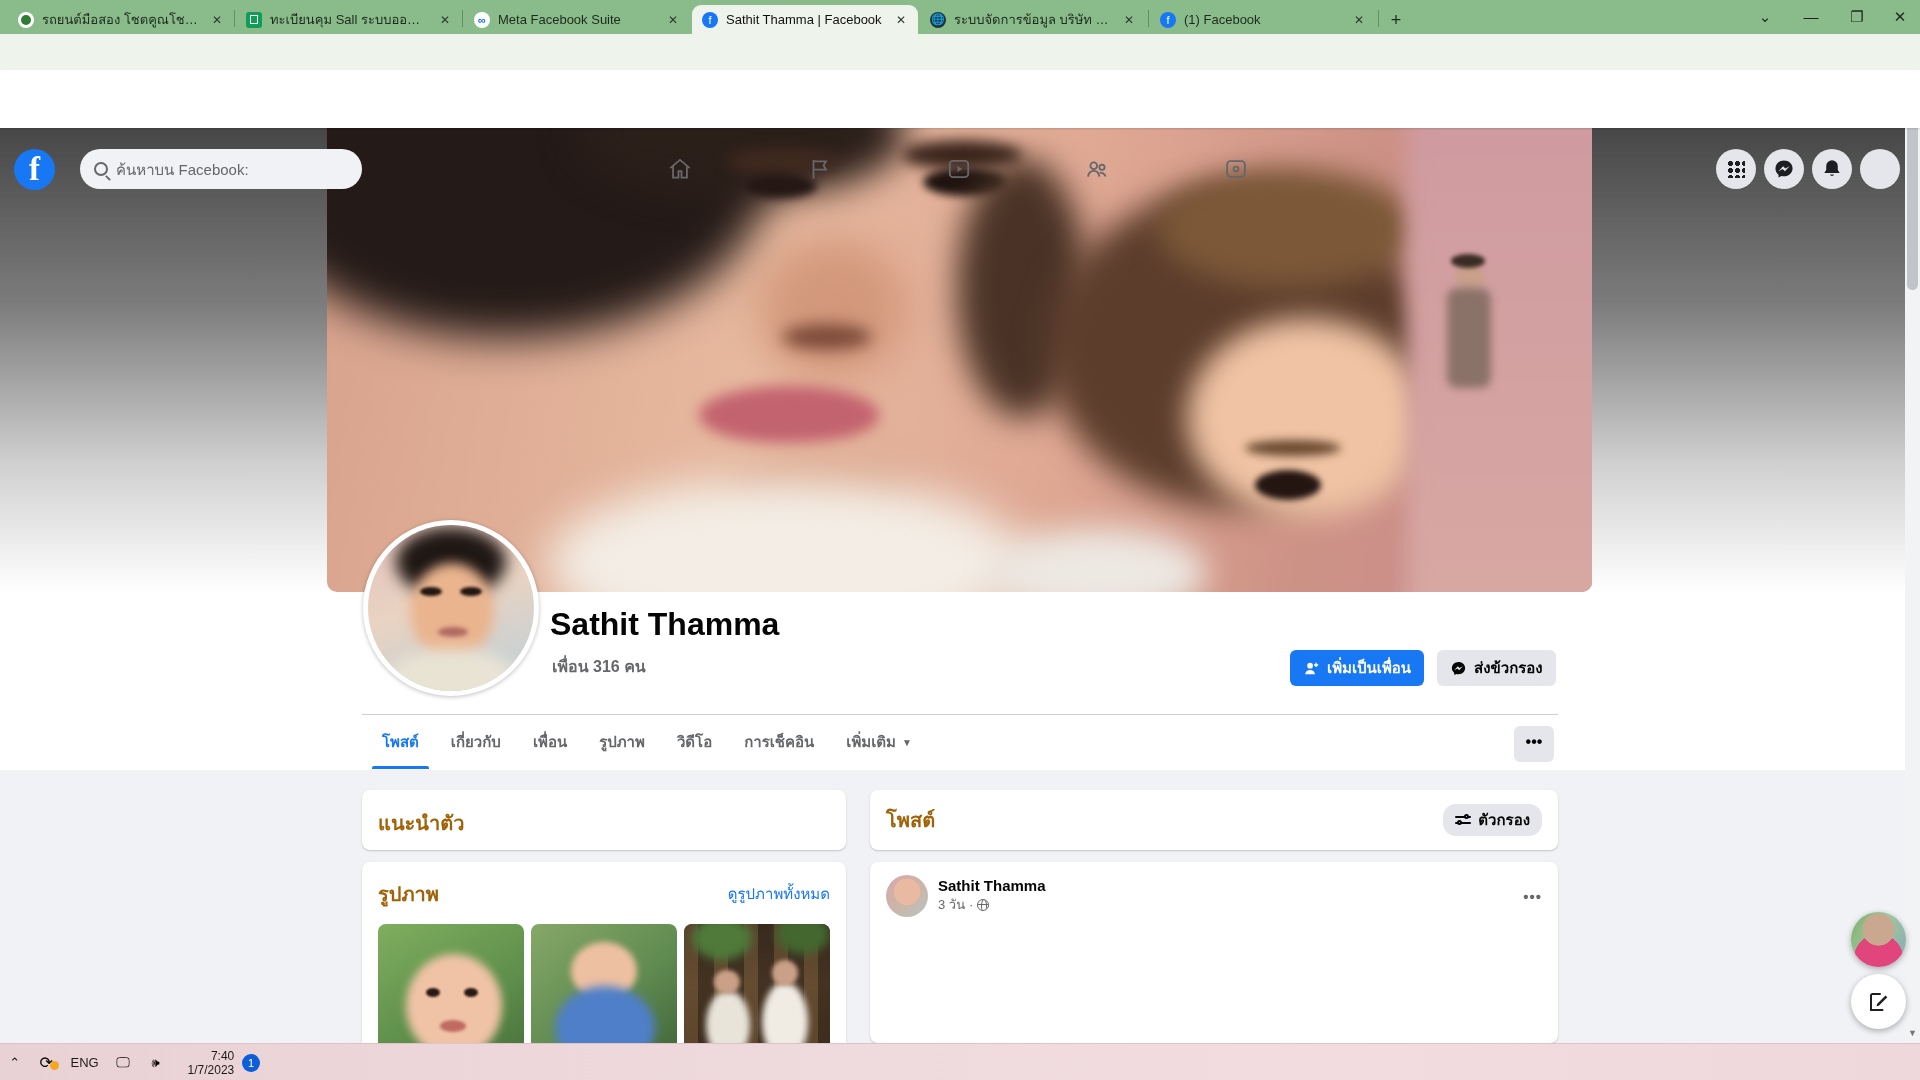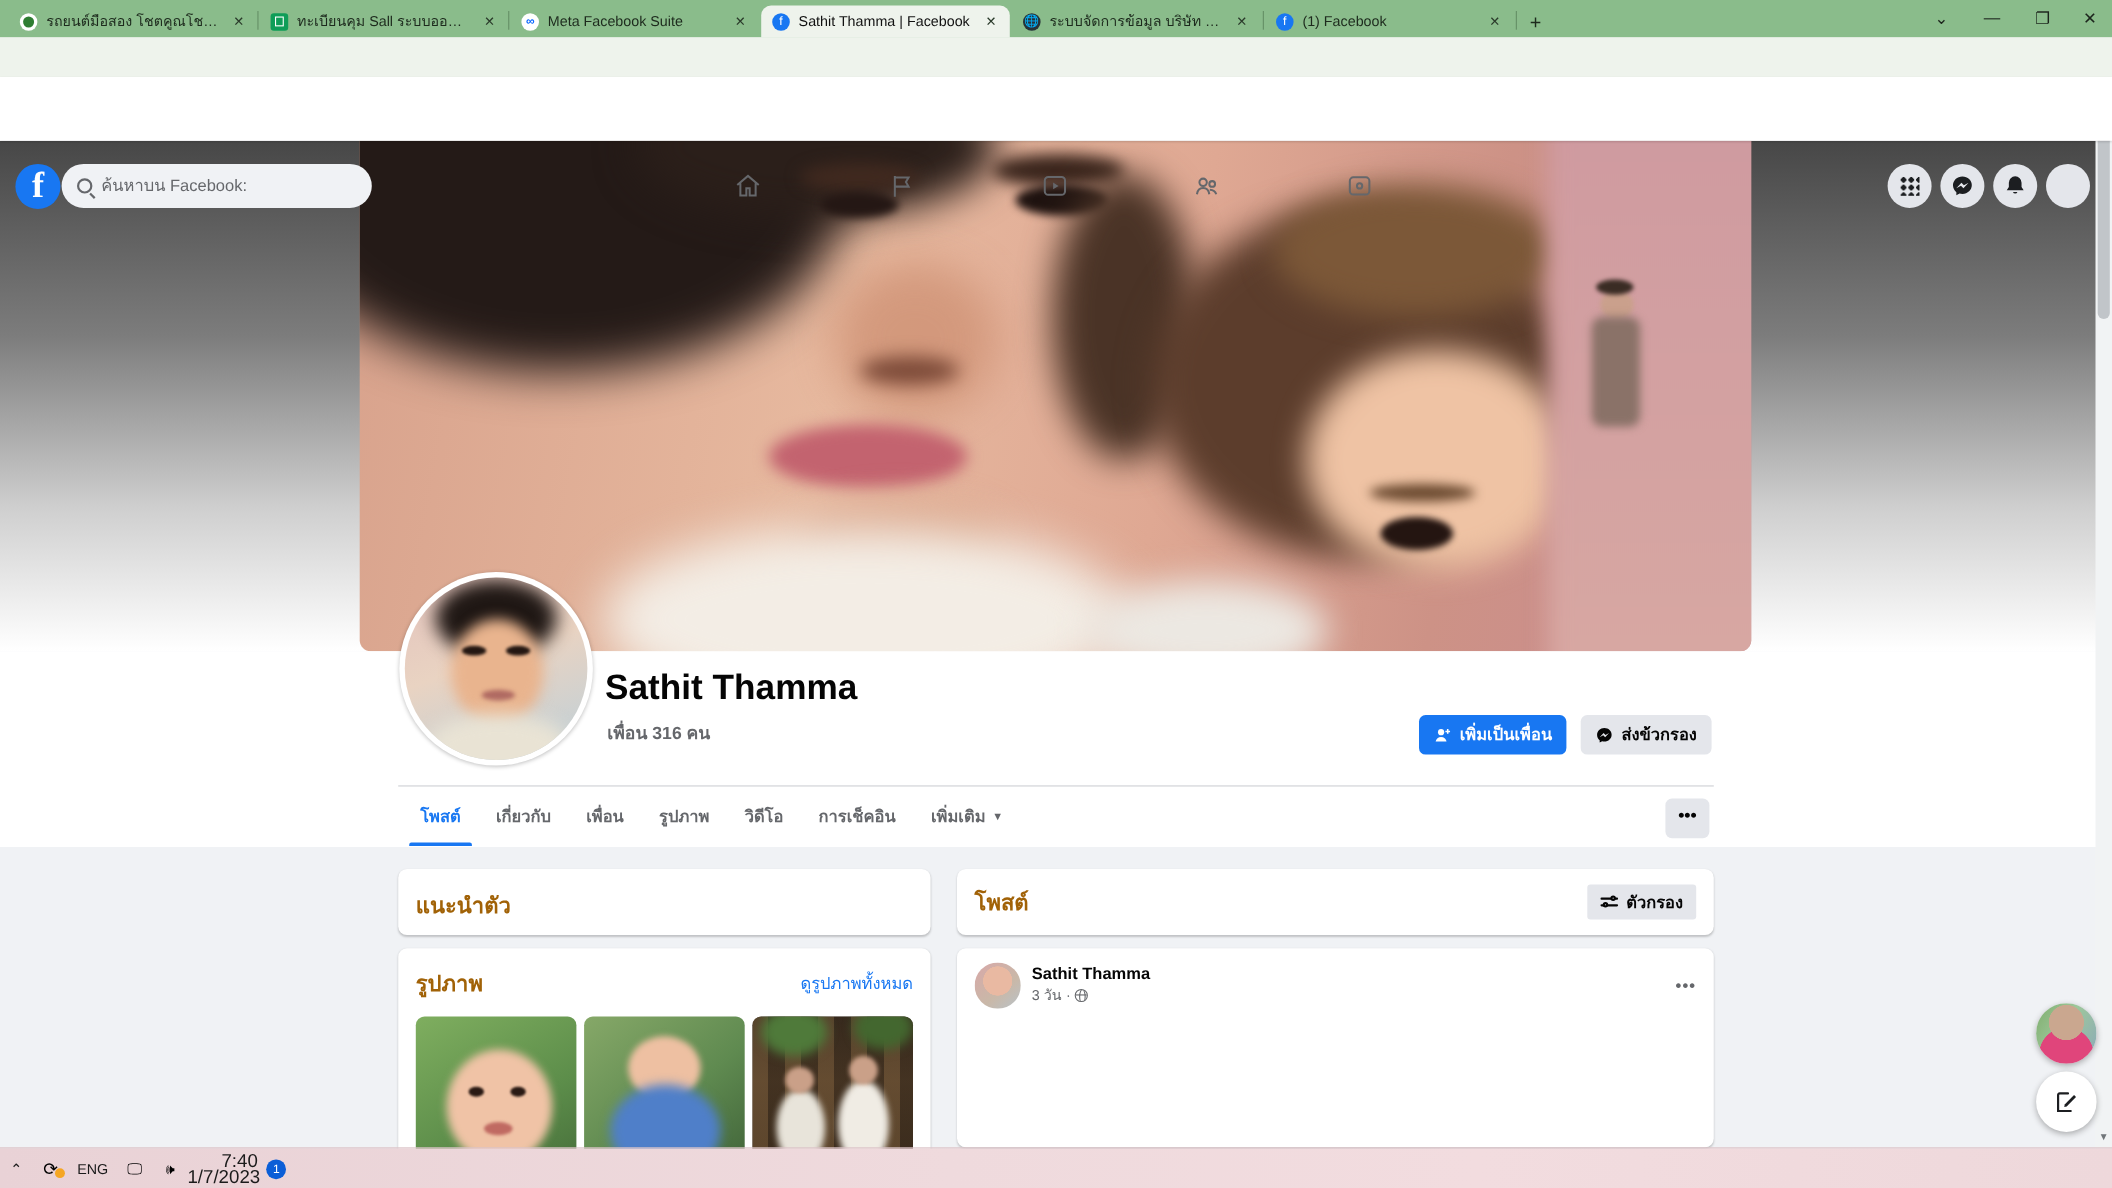--- a/index.html
+++ b/index.html
@@ -38,21 +38,21 @@
   .woman-avatar { background:radial-gradient(circle at 50% 32%, #caa78f 0 34%, transparent 35%),
                   radial-gradient(circle at 50% 85%, #e0457b 0 45%, transparent 46%),
                   linear-gradient(120deg,#7fae6d,#9ec79b 45%,#8aa9ba); }
   #kebab { left:1894px; top:41px; width:20px; height:22px; color:#3a433c; font-size:15px; text-align:center; letter-spacing:0; }
 
   
   #fbheader { left:0; top:70px; width:1920px; height:58px; background:#fff;
               box-shadow:0 1px 2px rgba(0,0,0,.15); z-index:5; }
   #fblogo { left:14px; top:79px; width:41px; height:41px; border-radius:50%; background:#1877f2;
             color:#fff; font-size:33px; font-weight:bold; text-align:center; line-height:41px; font-family:"Liberation Serif",serif;}
-  #fbsearch { left:56px; top:79px; width:282px; height:40px; border-radius:20px; background:#f0f2f5;
+  #fbsearch { left:80px; top:79px; width:282px; height:40px; border-radius:20px; background:#f0f2f5;
               display:flex; align-items:center; padding:0 14px; gap:8px; }
   #fbsearch input { border:none; outline:none; background:transparent; font-size:15px; color:#333;
                     width:100%; font-family:inherit; }
   #fbsearch input::placeholder { color:#65676b; opacity:1; }
   .mag { width:14px; height:14px; border:2px solid #65676b; border-radius:50%; position:relative; flex:none;}
   .mag::after { content:""; position:absolute; width:2px; height:6px; background:#65676b;
                 left:11px; top:11px; transform:rotate(-45deg); }
   .fbnav { top:70px; width:130px; height:57px; display:flex; align-items:center; justify-content:center; }
   .fbnav svg { stroke:#65676b; fill:none; stroke-width:1.7; }
   .fbcirc { top:79px; width:40px; height:40px; border-radius:50%; background:#e4e6eb;
@@ -98,21 +98,21 @@
   .cardtitle { font-size:20px; font-weight:bold; color:#a16207; }
   #intro-card { left:362px; top:790px; width:484px; height:60px; padding:17px 16px; }
   #photos-card { left:362px; top:862px; width:484px; height:230px; padding:16px; }
   #photos-head { display:flex; justify-content:space-between; align-items:center; }
   #photos-link { font-size:15px; color:#1877f2;font-family:Liberation Mono, monospace; }
   #photo-grid { display:flex; gap:7px; margin-top:14px; }
   .thumb { width:146px; height:146px; border-radius:8px; overflow:hidden; position:relative; }
 
   #posts-head-card { left:870px; top:790px; width:688px; height:60px; padding:12px 16px;
                      display:flex; justify-content:space-between; align-items:center; }
-  #filter-btn { height:32px; background:#e4e6eb; border-radius:3px; display:flex; align-items:center;
+  #filter-btn { height:32px; background:#e4e6eb; border-radius:13px; display:flex; align-items:center;
                 gap:7px; padding:0 12px; font-size:15px; font-weight:bold; color:#050505;text-align:right; }
   .sliders { width:16px; height:14px; position:relative; }
   .sliders i { position:absolute; left:0; width:16px; height:2px; background:#050505; border-radius:1px; }
   .sliders i:nth-child(1){ top:3px; } .sliders i:nth-child(2){ top:9px; }
   .sliders b { position:absolute; width:5px; height:5px; border-radius:50%; background:#e4e6eb;
                border:2px solid #050505; }
   .sliders b:nth-child(3){ left:9px; top:1px; } .sliders b:nth-child(4){ left:2px; top:7px; }
 
   #post-card { left:870px; top:862px; width:688px; height:181px; padding:13px 16px; }
   .post-avatar { width:42px; height:42px; border-radius:50%; overflow:hidden; flex:none; }
@@ -128,21 +128,21 @@
   #float-avatar { left:1851px; top:912px; width:55px; height:55px; border-radius:50%;
                   box-shadow:0 2px 6px rgba(0,0,0,.3); z-index:7;}
   #compose-fab { left:1851px; top:974px; width:55px; height:55px; border-radius:50%; background:#fff;
                  box-shadow:0 2px 6px rgba(0,0,0,.3); display:flex; align-items:center; justify-content:center; z-index:7;}
 
   
   #taskbar { left:0; top:1043px; width:1920px; height:37px;
              background:linear-gradient(90deg,#e9d2d6 0%,#efdadd 45%,#f2dcdf 70%,#eed8db 100%);
              border-top:1px solid #dcc3c8; }
   #tray { left:1660px; top:1043px; width:260px; height:37px; display:flex; align-items:center; }
-  #clock { text-align:right; font-size:17px; color:#1b1b1b; line-height:14px; }
+  #clock { text-align:right; font-size:12px; color:#1b1b1b; line-height:14px; }
   #tb-badge { width:18px; height:18px; border-radius:50%; background:#0b5ed7; color:#fff; font-size:11px;
               display:flex; align-items:center; justify-content:center; margin-left:8px; }
 </style>
 </head>
 <body>
 
 <div id="screen">
 
   <div id="tabbar" class="abs">
     <div class="tab abs" style="left:8px">

